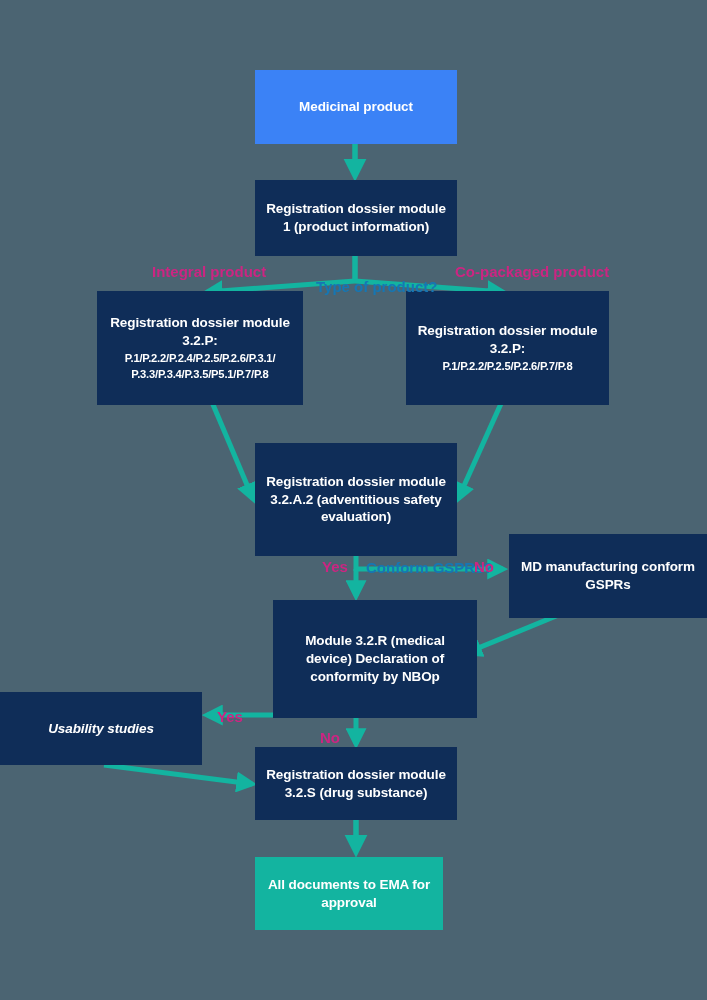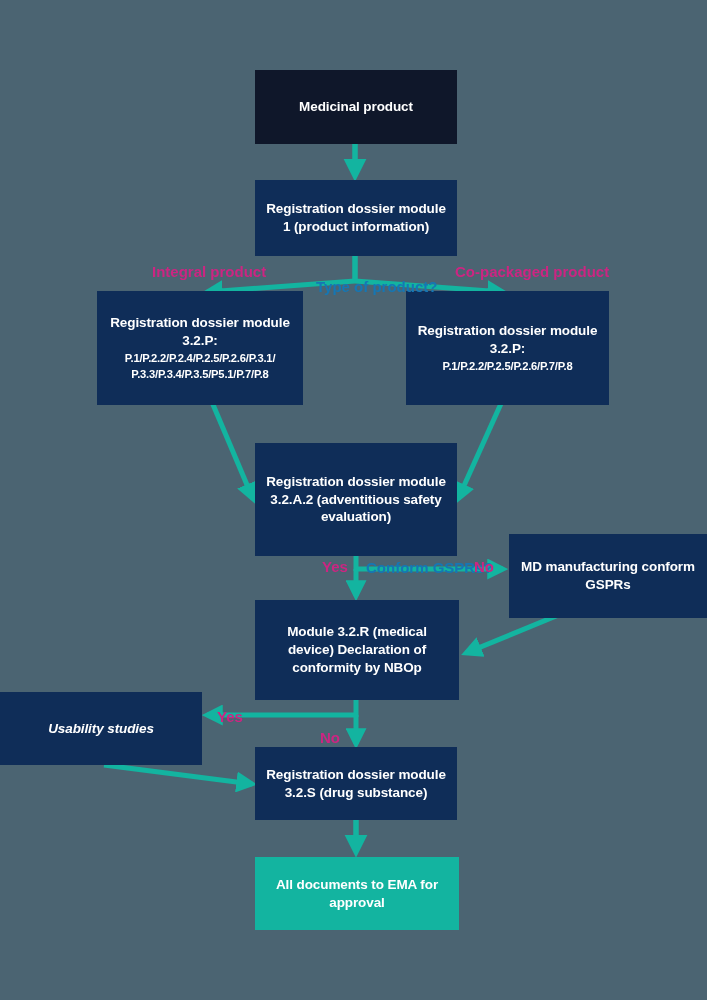--- a/index.html
+++ b/index.html
@@ -34,21 +34,21 @@
   .node .title {
     font-size: 13.5px;
     letter-spacing: -0.1px;
   }
   .node .sub {
     font-size: 11.2px;
     letter-spacing: -0.2px;
     line-height: 1.45;
   }
   .navy  { background: #0f2d58; }
-  .pink  { background: #0f172a; }
+  .pink  { background: #3b82f6; }
   .teal  { background: #13b4a0; }
 
   svg.edges {
     position: absolute;
     left: 0; top: 0;
     width: 707px;
     height: 1000px;
     z-index: 1;
   }
   .edgelabel {
@@ -139,33 +139,33 @@
   </div>
 
   <div class="node navy" style="left:255px; top:443px; width:202px; height:113px;">
     <div class="title">Registration dossier module 3.2.A.2 (adventitious safety evaluation)</div>
   </div>
 
   <div class="node navy" style="left:509px; top:534px; width:198px; height:84px;">
     <div class="title">MD manufacturing conform GSPRs</div>
   </div>
 
-  <div class="node navy" style="left:255px; top:600px; width:204px; height:100px;">
+  <div class="node navy" style="left:273px; top:600px; width:204px; height:118px;">
     <div class="title">Module 3.2.R (medical device) Declaration of conformity by NBOp</div>
   </div>
 
   <div class="node navy" style="left:0px; top:692px; width:202px; height:73px;font-style:italic;">
     <div class="title">Usability studies</div>
   </div>
 
   <div class="node navy" style="left:255px; top:747px; width:202px; height:73px;">
     <div class="title">Registration dossier module 3.2.S (drug substance)</div>
   </div>
 
-  <div class="node teal" style="left:255px; top:857px; width:204px; height:73px;">
+  <div class="node teal" style="left:255px; top:857px; width:188px; height:73px;">
     <div class="title">All documents to EMA for approval</div>
   </div>
 
   <div class="edgelabel lab-pink" style="left:152px; top:263px;">Integral product</div>
 
   <div class="edgelabel lab-blue" style="left:316px; top:278px;">Type of product?</div>
 
   <div class="edgelabel lab-pink" style="left:455px; top:263px;">Co-packaged product</div>
 
   <div class="edgelabel lab-pink" style="left:322px; top:558px;">Yes</div>

